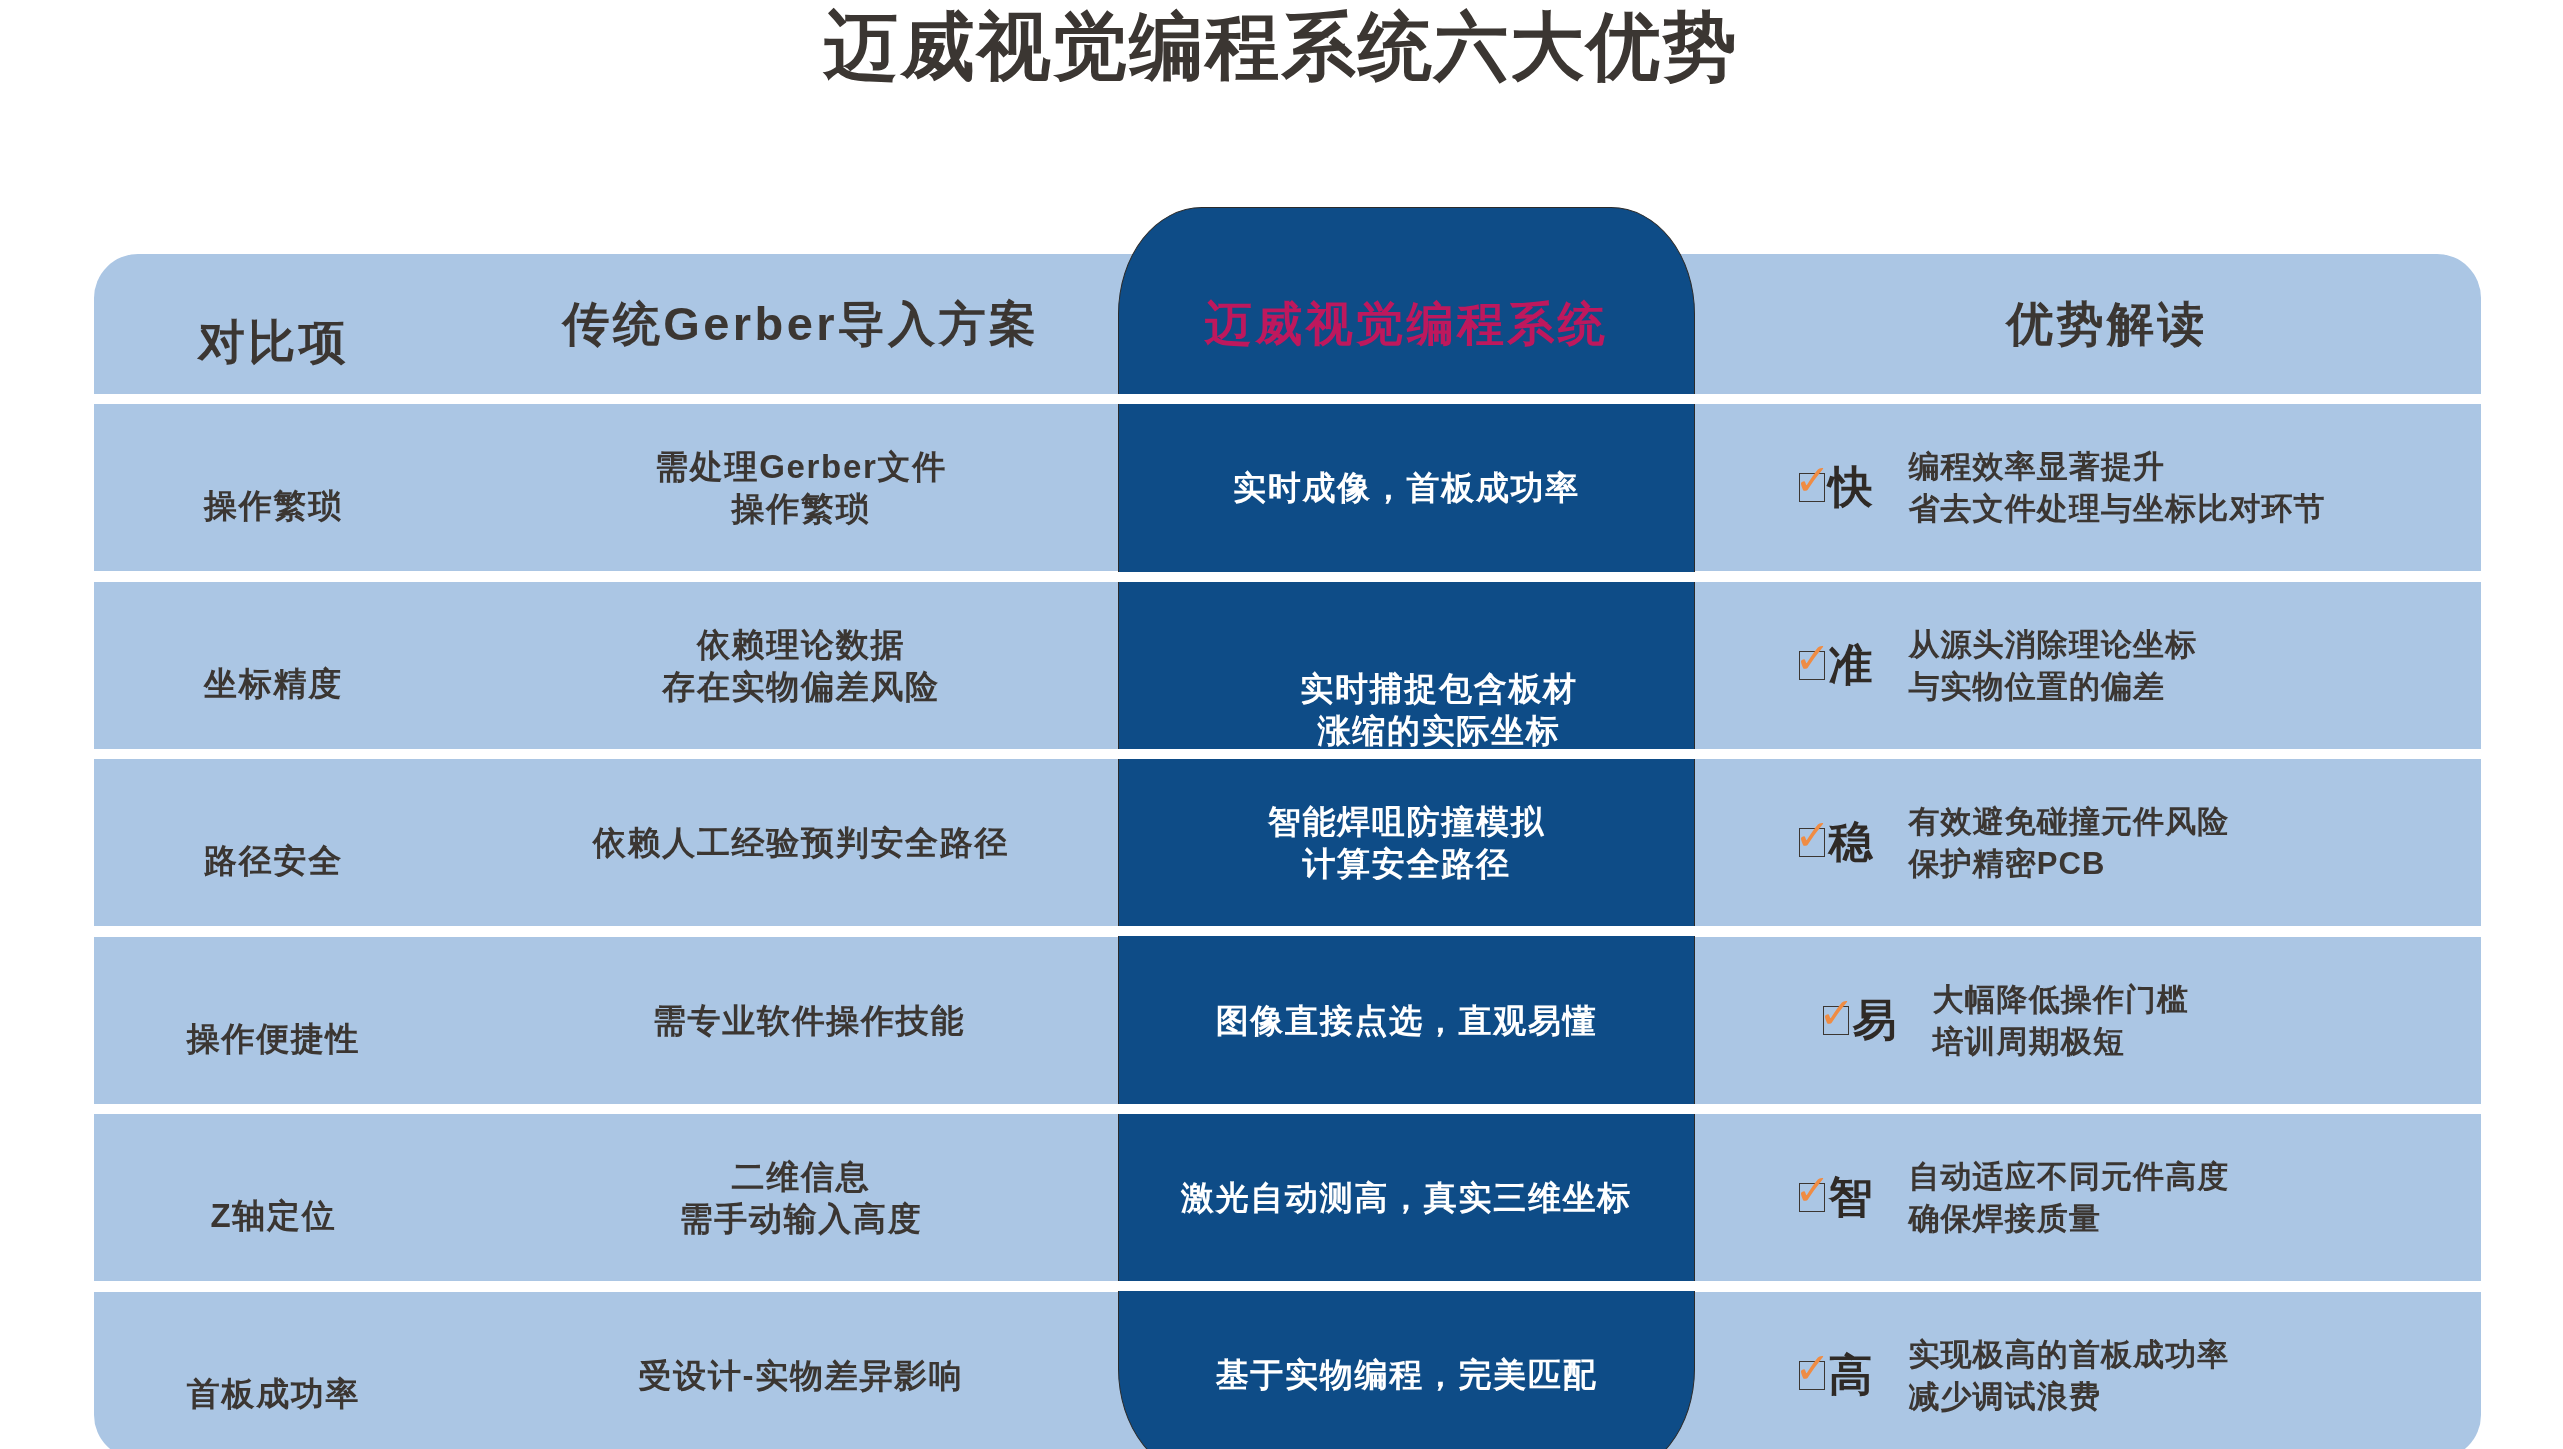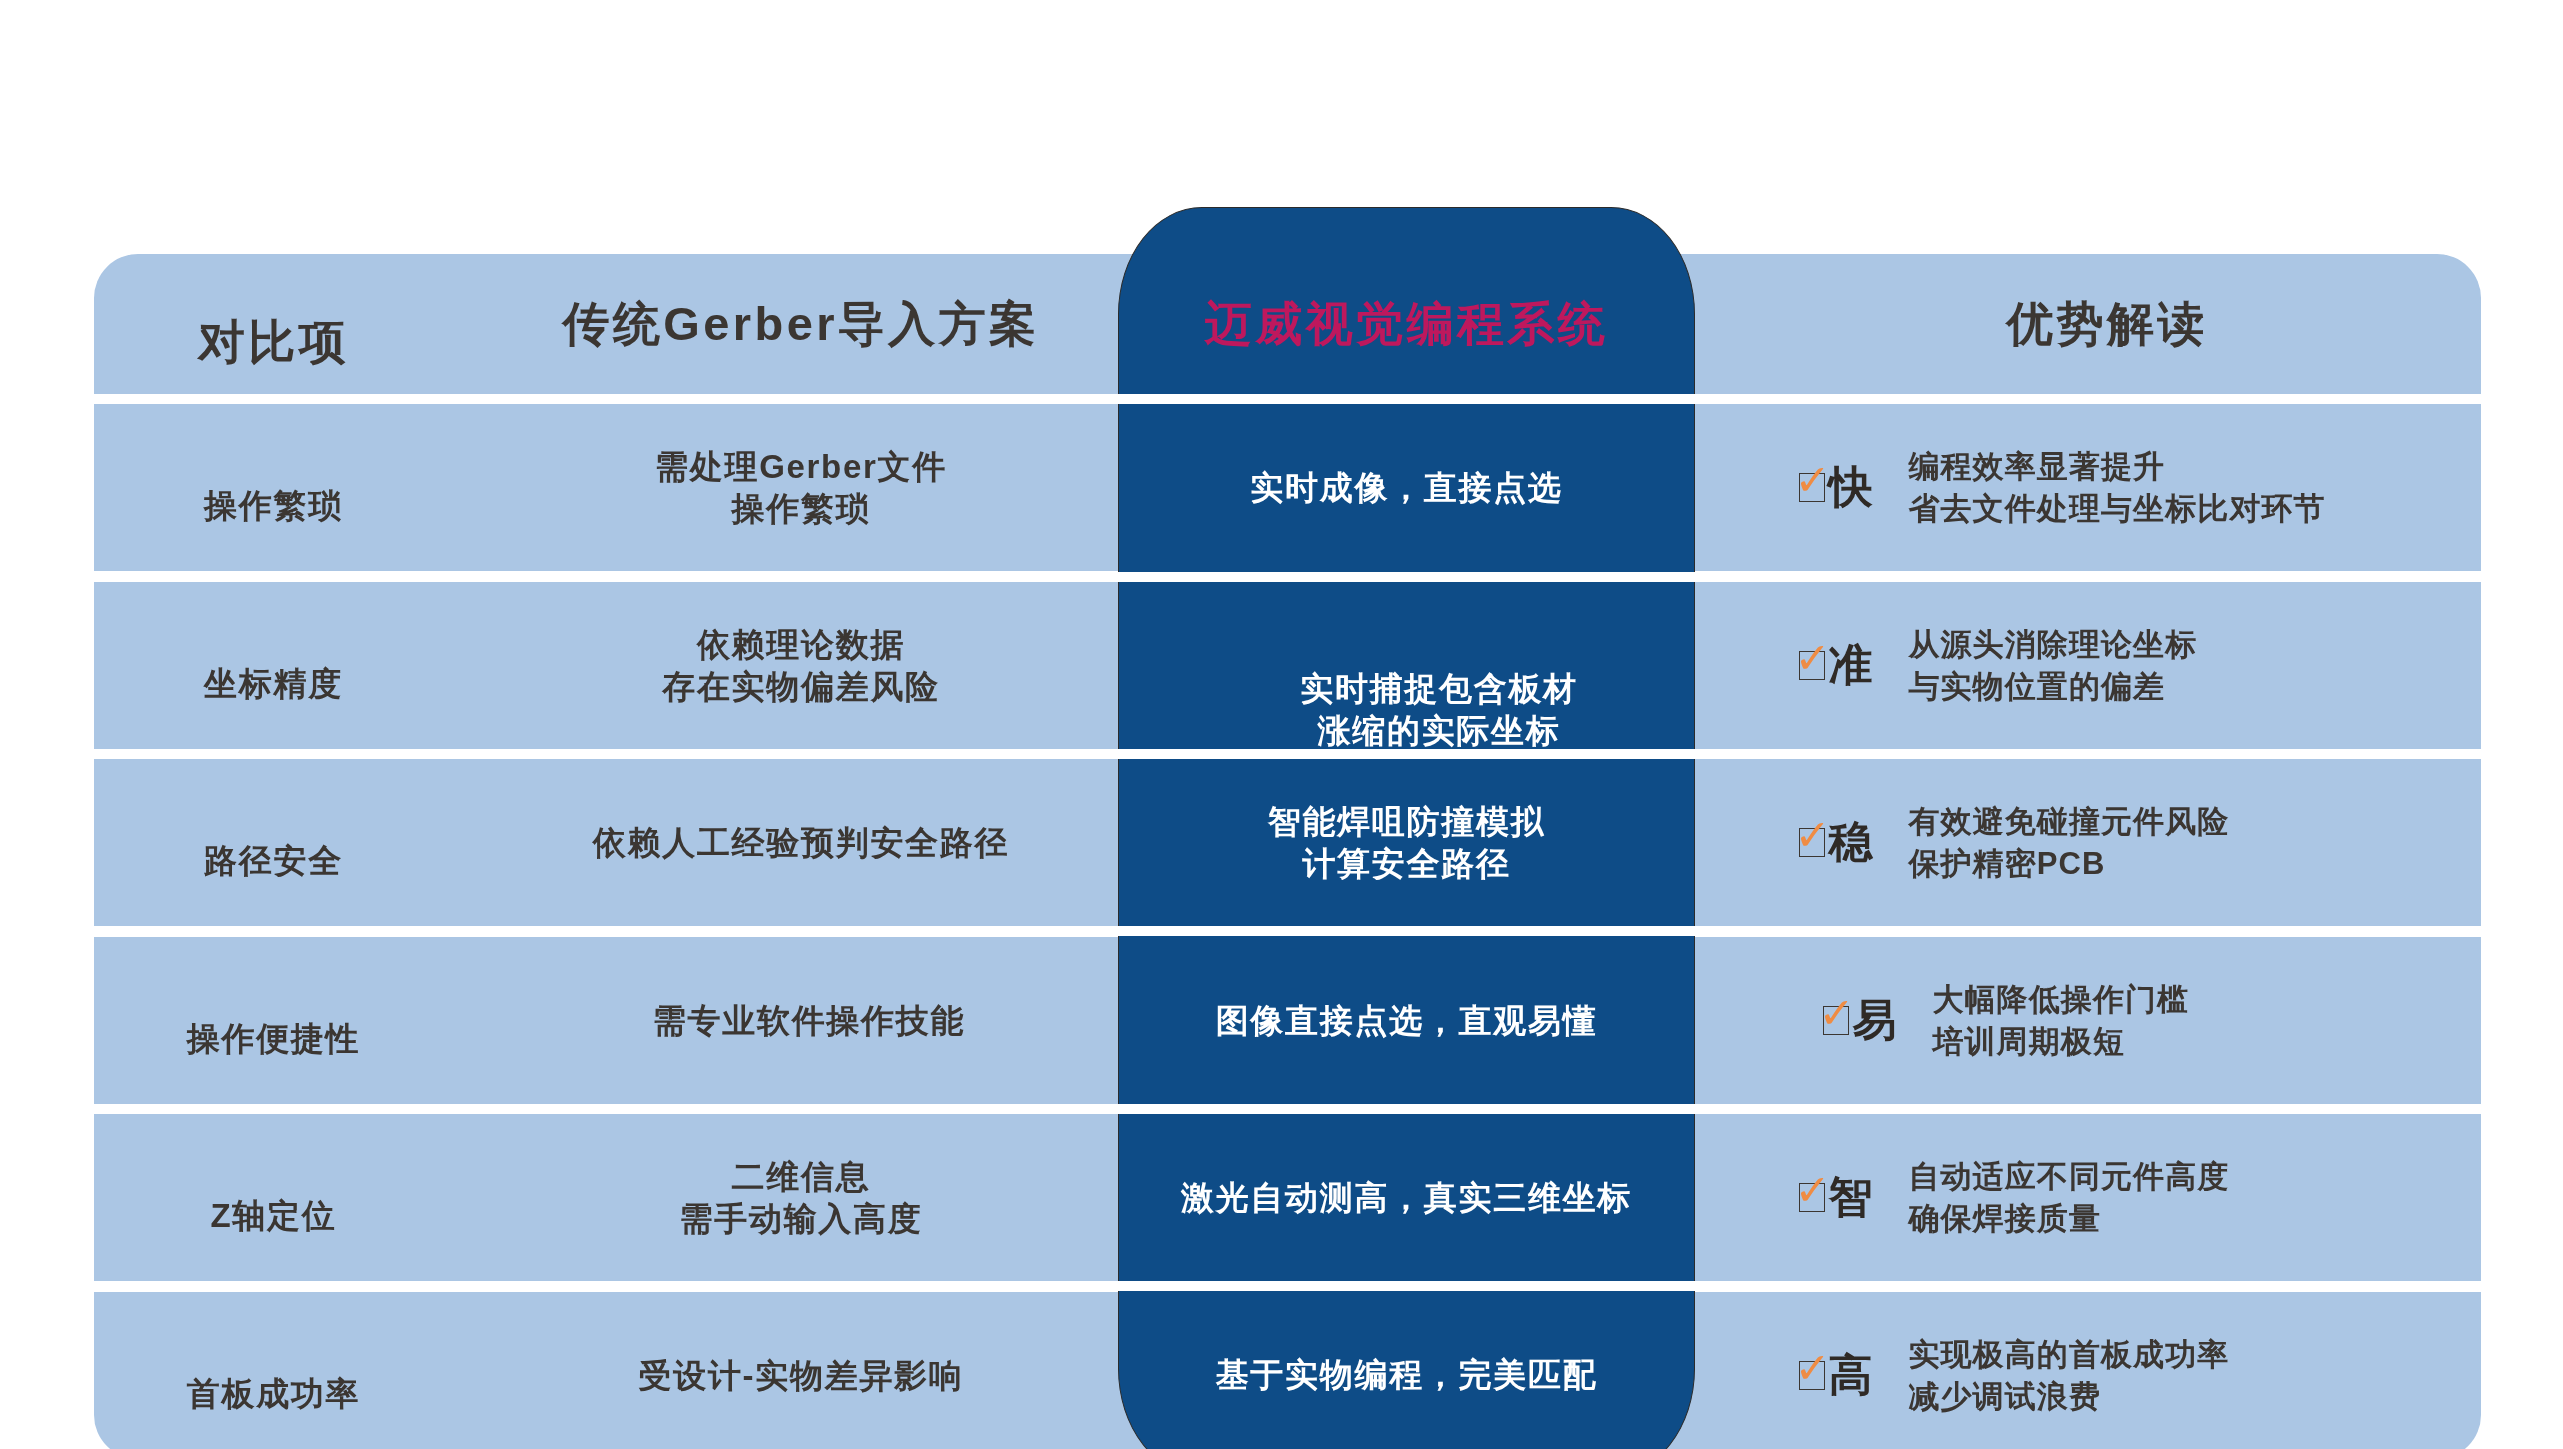--- a/index.html
+++ b/index.html
@@ -130,20 +130,21 @@
     line-height:42px; letter-spacing:1.1px; white-space:nowrap;
     padding-left:12.4px;
   }
   .ln{ display:block; }
 </style>
 </head>
 <body>
 
 <div id="page">
 
+  <div id="title">迈威视觉编程系统六大优势</div>
 
   <div id="table">
 
   <div class="row header" style="top: 0px; height: 140px;">
         <div class="c-item"><span class="hdr-text">对比项</span></div>
         <div class="c-trad"><span class="hdr-text">传统Gerber导入方案</span></div>
         <div class="c-high"></div>
         <div class="c-adv" style="justify-content:center">
           <span class="hdr-text">优势解读</span>
         </div>
@@ -256,21 +257,21 @@
   <div id="hl-gaps"></div>
 
   <div id="hl-text-layer"></div>
 
 <div style="position: absolute; z-index: 4; left: 1118px; top: 254px; width: 577px; height: 140px; display: flex; align-items: center; justify-content: center;">
       <span class="hdr-text onblue">迈威视觉编程系统</span>
     </div>
     <div class="hl-gap" style="top: 394px;"></div>
     <div style="position: absolute; z-index: 4; left: 1118px; top: 404px; width: 577px; height: 167px; display: flex; align-items: center; justify-content: center; text-align: center;">
       <span class="cell-text onblue">
-        <span class="ln">实时成像，直接点选</span>
+        <span class="ln">实时成像，首板成功率</span>
       </span>
     </div>
     <div class="hl-gap" style="top: 572px;"></div>
     <div style="position: absolute; z-index: 4; left: 1118px; top: 582px; width: 642px; height: 167px; display: flex; align-items: center; justify-content: center; text-align: center; margin-top: 44px;">
       <span class="cell-text onblue">
         <span class="ln">实时捕捉包含板材</span>
         <span class="ln">涨缩的实际坐标</span>
       </span>
     </div>
     <div class="hl-gap" style="top: 749px;"></div>

